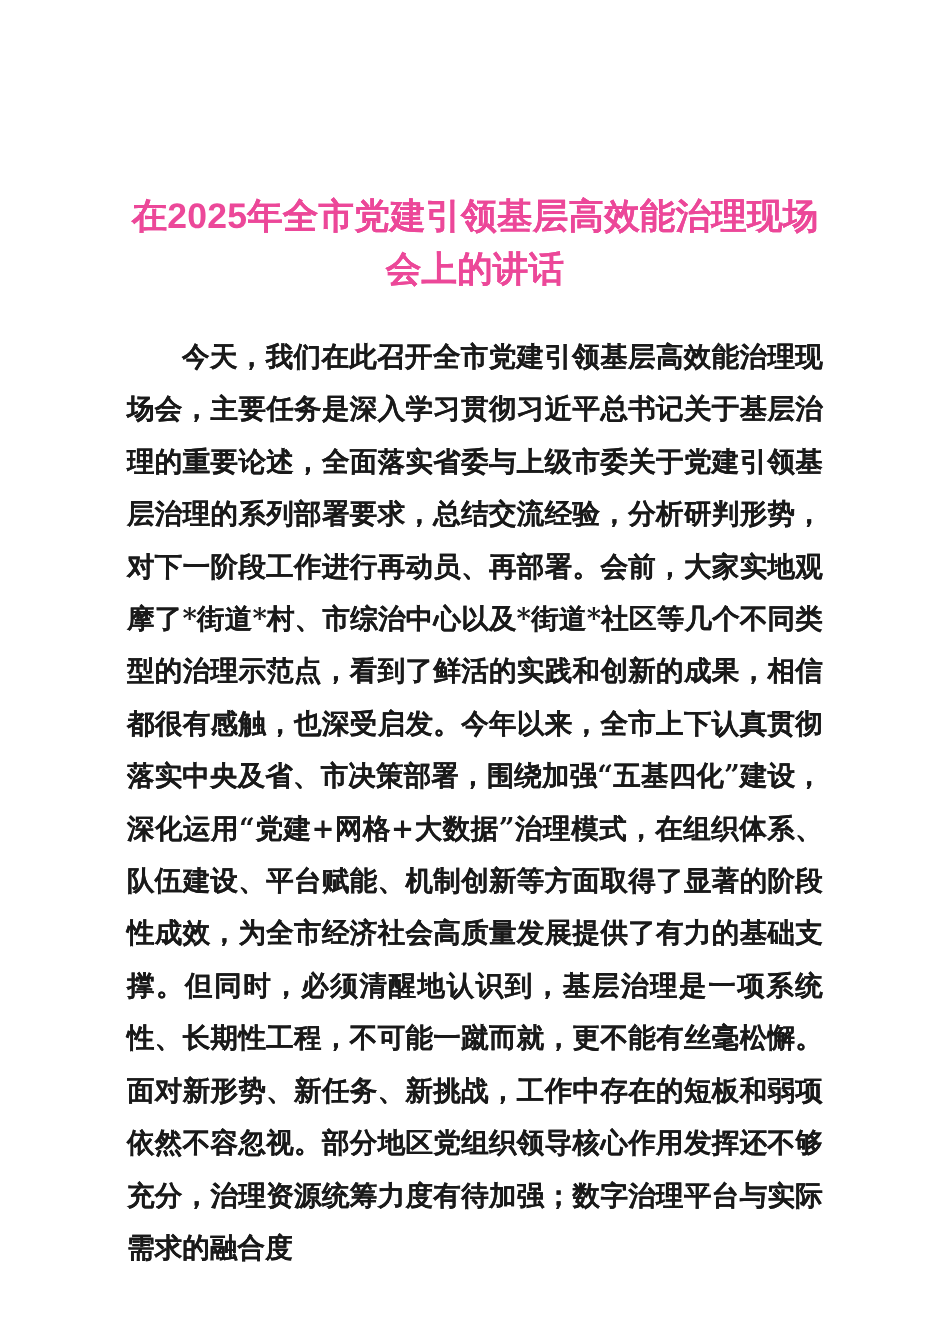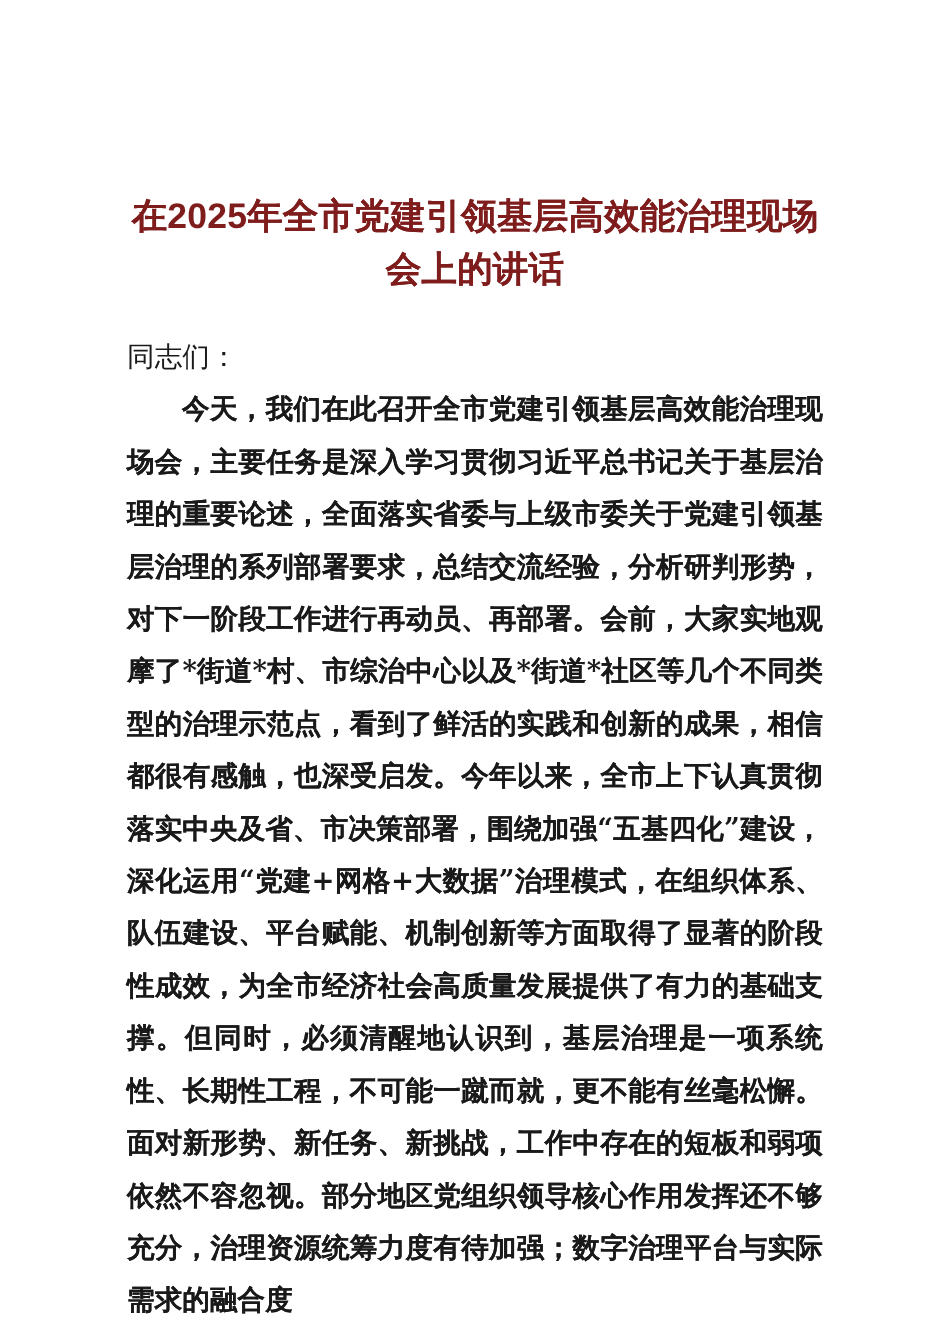--- a/index.html
+++ b/index.html
@@ -36,21 +36,21 @@
   
   .doc-title {
     margin: 0;
     padding-top: 190px;
     text-align: center;
     font-family: "Liberation Sans", "DejaVu Sans", sans-serif;
     font-weight: 700;
     font-size: 35.5px;
     line-height: 53px;
     letter-spacing: 0.2px;
-    color: #7f1d1d;
+    color: #ec4899;
     text-rendering: geometricPrecision;
   }
 
   
   .body-block {
     margin-top: 34px;
   }
 
   .para {
     margin: 0;
@@ -82,18 +82,17 @@
 <body>
 
 <div class="page">
   <div class="content">
 
     <h1 class="doc-title">
       <span>在2025年全市党建引领基层高效能治理现场会上</span><span>的讲话</span>
     </h1>
 
     <div class="body-block">
-      <p class="para salutation">同志们：</p>
       <p class="para indent">今天，我们在此召开全市党建引领基层高效能治理现场会，主要任务是深入学习贯彻习近平总书记关于基层治理的重要论述，全面落实省委与上级市委关于党建引领基层治理的系列部署要求，总结交流经验，分析研判形势，对下一阶段工作进行再动员、再部署。会前，大家实地观摩了*街道*村、市综治中心以及*街道*社区等几个不同类型的治理示范点，看到了鲜活的实践和创新的成果，相信都很有感触，也深受启发。今年以来，全市上下认真贯彻落实中央及省、市决策部署，围绕加强“五基四化”建设，深化运用“党建+网格+大数据”治理模式，在组织体系、队伍建设、平台赋能、机制创新等方面取得了显著的阶段性成效，为全市经济社会高质量发展提供了有力的基础支撑。但同时，必须清醒地认识到，基层治理是一项系统性、长期性工程，不可能一蹴而就，更不能有丝毫松懈。面对新形势、新任务、新挑战，工作中存在的短板和弱项依然不容忽视。部分地区党组织领导核心作用发挥还不够充分，治理资源统筹力度有待加强；数字治理平台与实际需求的融合度</p>
     </div>
 
   </div>
 </div>
 
 </body></html>

